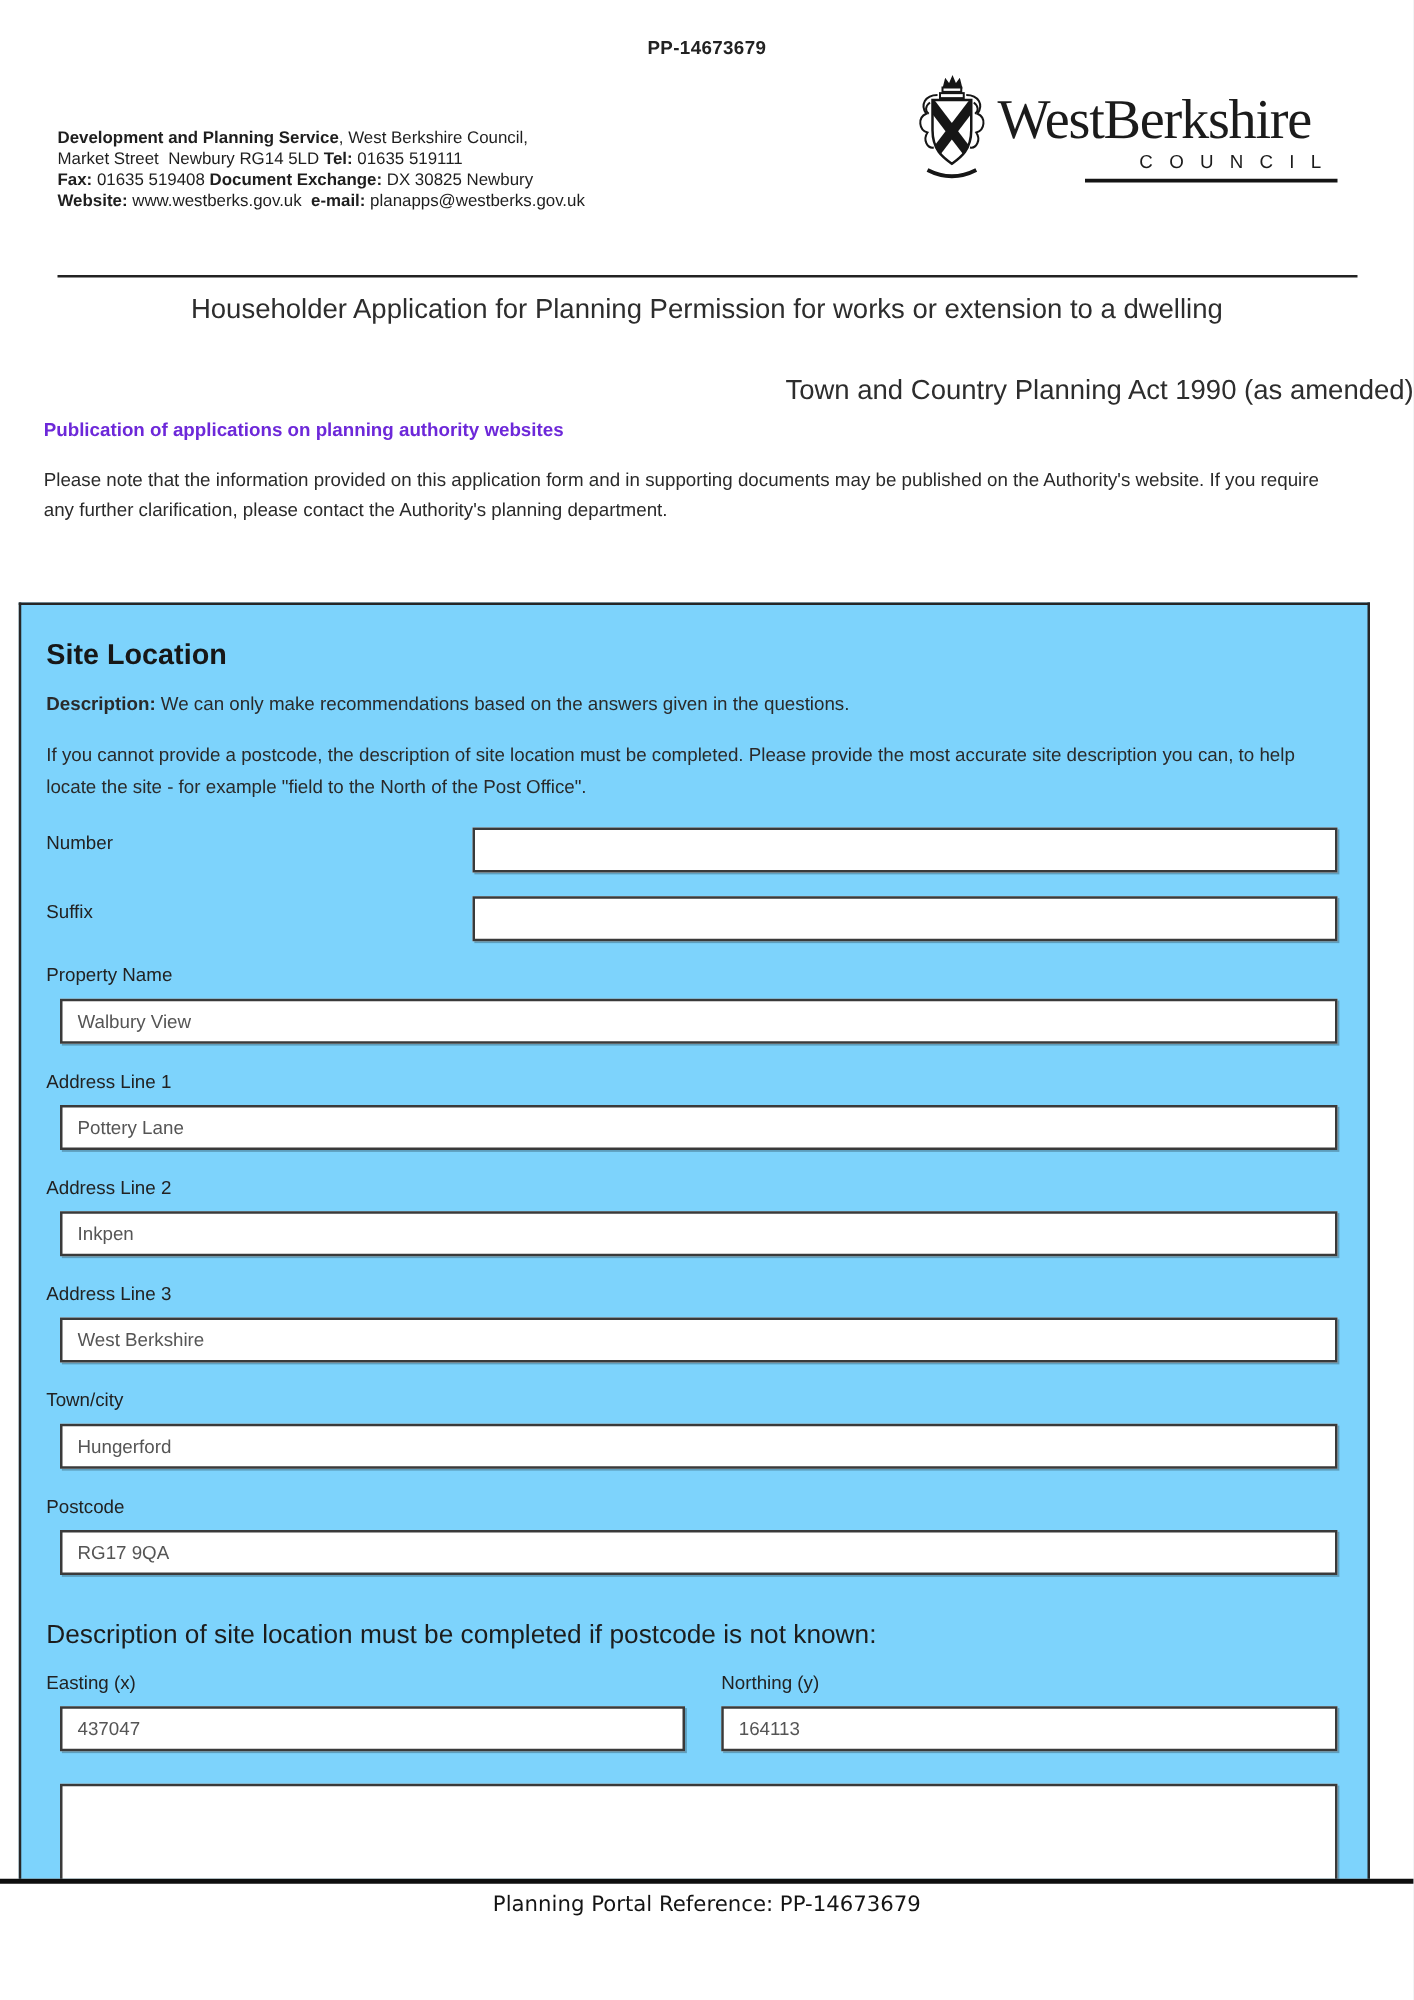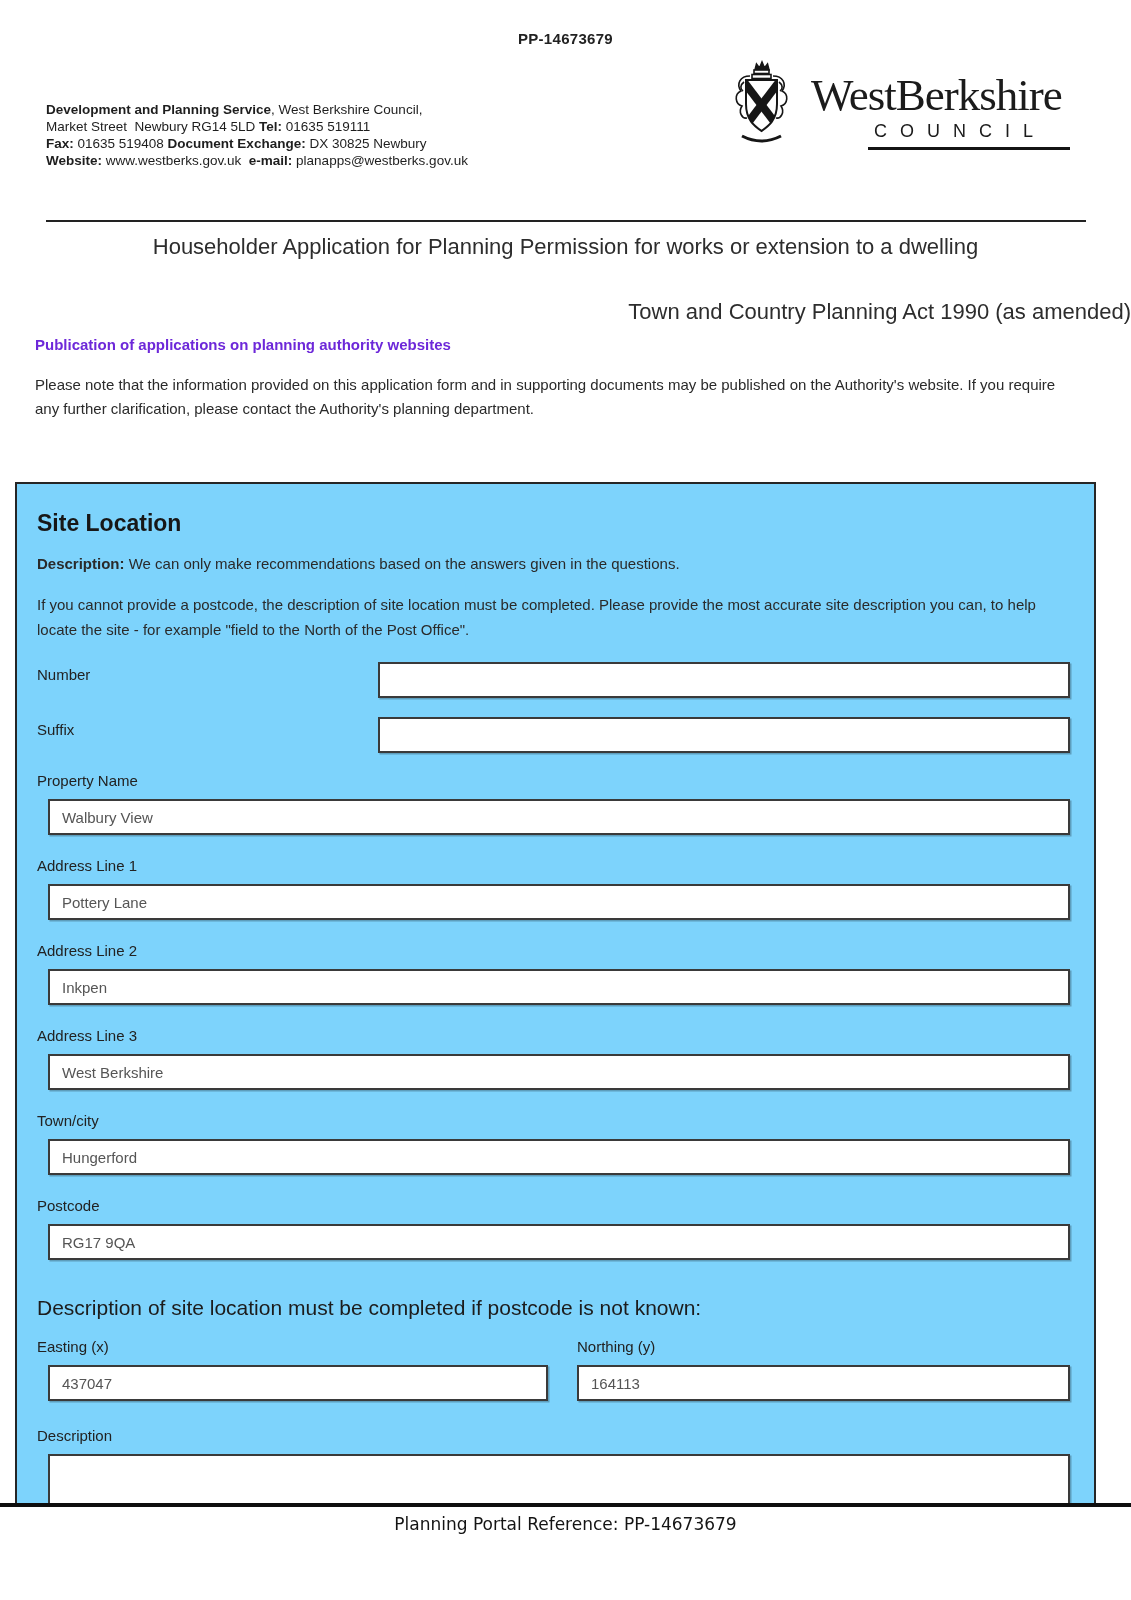--- a/index.html
+++ b/index.html
@@ -20,28 +20,28 @@
 
   
   .contact {
     position:absolute; top:101px; left:46px; width:560px;
     font-size:13.5px; line-height:17px; color:#1e1e1e;
   }
 
   
   .logo { position:absolute; top:58px; left:730px; width:340px; display:flex; align-items:flex-start; }
   .crest { width:60px; height:92px; flex:0 0 auto; }
-  .wordmark { margin-left:21px; padding-top:14px; flex:1; }
+  .wordmark { margin-left:8px; padding-top:14px; flex:1; }
   .wordmark-name {
     font-family:"Liberation Serif", serif; font-size:45px; line-height:46px;
     color:#1b1b1b; letter-spacing:-1px; white-space:nowrap;
   }
   .wordmark-council {
-    margin-left:auto; width:196px; text-align:left;
-    font-size:18px; letter-spacing:13px; color:#1b1b1b;
+    margin-left:auto; width:196px; text-align:right;
+    font-size:15px; letter-spacing:13px; color:#1b1b1b;
     padding:3px 0 5px 6px; border-bottom:3px solid #141414;
   }
 
   
   .head-rule { position:absolute; top:220px; left:46px; width:1040px; height:0; border-top:2px solid #222; }
   .title-main { position:absolute; top:234px; left:0; width:100%; text-align:center; font-size:22px; color:#2d2d2d; }
   .title-act  { position:absolute; top:299px; left:0; width:100%; text-align:right; font-size:22px; color:#2d2d2d; }
 
   .pub-heading { position:absolute; top:336px; left:35px; font-size:15px; font-weight:bold; color:#6d28d9; }
   .pub-body {
@@ -204,21 +204,20 @@
         <span class="f-label">Easting (x)</span>
         <input class="txt" type="text" value="437047" style="">
       </div>
       <div class="coord-col2">
         <span class="f-label">Northing (y)</span>
         <input class="txt" type="text" value="164113" style="">
       </div>
     </div>
 
     <div class="field">
-      <span class="f-label">Description</span>
       <textarea class="txt wide" style=""></textarea>
     </div>
 
   </div>
 
   <div class="bottom-bar"></div>
   <div class="footer-ref">Planning Portal Reference: PP-14673679</div>
 
 </div>
 

